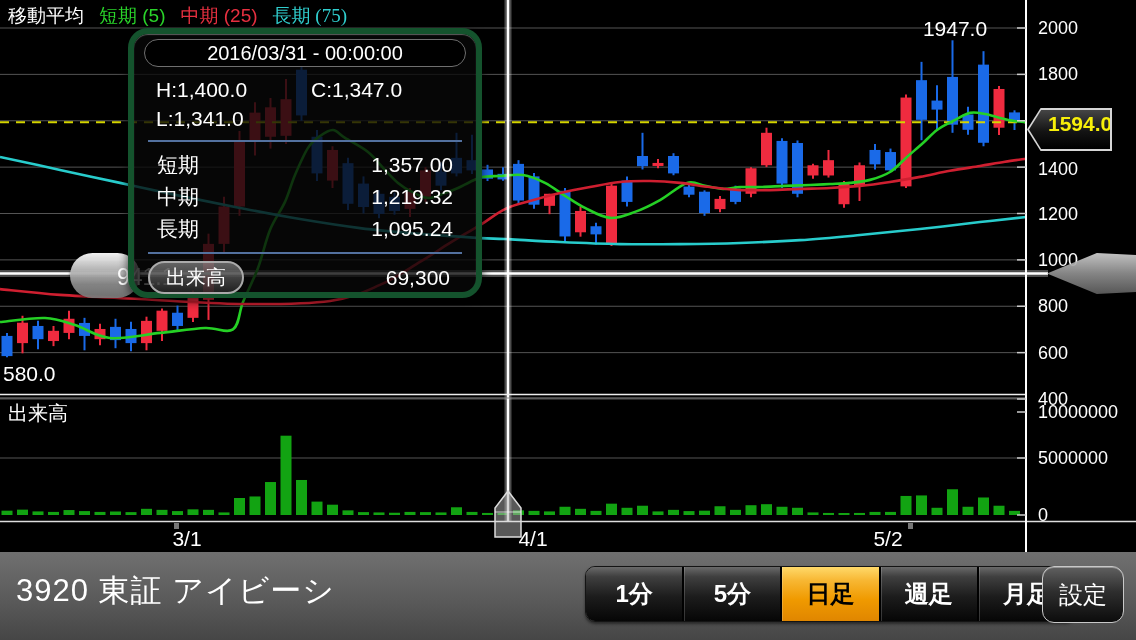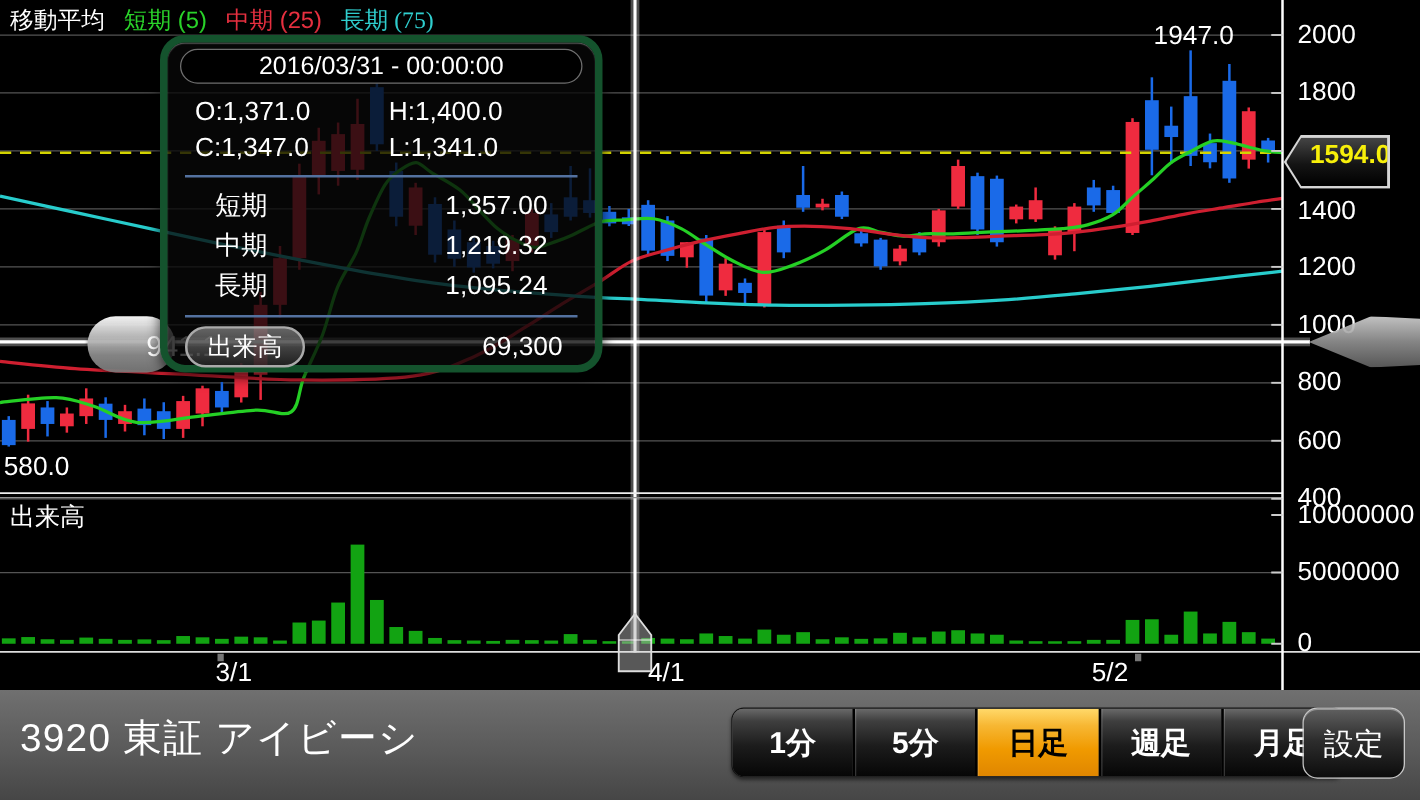--- a/index.html
+++ b/index.html
@@ -11,33 +11,33 @@
           font-size:19px;color:#fff;white-space:nowrap;}
   
   #tooltip{position:absolute;left:128px;top:28px;width:354px;height:270px;box-sizing:border-box;
            background:rgba(8,8,8,0.78);border:6px solid #14532d;border-radius:20px;z-index:10;
            color:#fff;font-size:21px;
            box-shadow:0 3px 10px rgba(0,0,0,.7), inset 0 1px 1px rgba(255,255,255,.35);}
   .tt-title{margin:5px 10px 0;height:26px;line-height:26px;background:#000;border:1px solid #6f6f6f;
             border-radius:14px;text-align:center;font-size:20px;}
   .tt-ohlc{display:grid;grid-template-columns:1fr 1fr;padding:8px 10px 0 22px;line-height:29px;}
   .tt-div{border-top:2px solid #53719f;margin:7px 14px;}
-  .tt-row{display:flex;justify-content:space-between;padding:0 38px;line-height:32px;}
+  .tt-row{display:flex;justify-content:space-between;padding:0 23px;line-height:32px;}
   .tt-vol{display:flex;justify-content:space-between;align-items:center;padding:0 26px 0 14px;margin-top:4px;}
   .tt-pill{border:2px solid #aaa;border-radius:17px;padding:1px 16px;font-size:20px;
            background:linear-gradient(180deg,rgba(175,175,175,.55),rgba(55,55,55,.55));}
   
   #hline-capsule{position:absolute;left:70px;top:253px;width:70px;height:45px;border-radius:23px;z-index:5;
                  background:linear-gradient(180deg,#fff,#c2c2c2 35%,#8a8a8a 70%,#777);opacity:.95;
                  box-shadow:0 1px 3px rgba(0,0,0,.6);}
   #hline-label{position:absolute;left:117px;top:264px;font-size:23px;color:#fff;z-index:6;}
   #low-label{position:absolute;left:3px;top:362px;font-size:21px;color:#fff;z-index:3;}
   #high-label{position:absolute;left:912px;top:17px;width:86px;text-align:center;font-size:21px;color:#fff;z-index:3;}
   #vol-panel-label{position:absolute;left:8px;top:400px;font-size:20px;color:#fff;z-index:3;}
-  .y-label{position:absolute;left:1038px;font-size:21px;color:#fff;line-height:20px;z-index:3;white-space:nowrap;}
+  .y-label{position:absolute;left:1038px;font-size:18px;color:#fff;line-height:20px;z-index:3;white-space:nowrap;}
   .x-label{position:absolute;top:527px;font-size:21px;color:#fff;z-index:3;transform:translateX(-50%);}
   
   #price-badge{position:absolute;left:1027px;top:108px;width:85px;height:43px;z-index:7;
                clip-path:polygon(0 50%,16% 0,100% 0,100% 100%,16% 100%);background:#d6d6d6;}
   #price-badge .inner{position:absolute;left:2px;top:2px;right:2px;bottom:2px;
                clip-path:polygon(0 50%,15% 0,100% 0,100% 100%,15% 100%);
                background:linear-gradient(180deg,#454545,#141414 55%,#000);
                color:#f7ef0a;font-weight:bold;font-size:21px;line-height:27px;padding-left:19px;box-sizing:border-box;}
   #axis-arrow{position:absolute;left:1047px;top:253px;width:89px;height:41px;z-index:4;
               clip-path:polygon(0 50%,56% 0,100% 5%,100% 95%,56% 100%);
@@ -312,21 +312,20 @@
     <span class="lg-item" style="color: rgb(232, 48, 64);">中期 (25)</span>
     <span class="lg-item" style="color: rgb(48, 207, 207); font-family: Liberation Serif, serif;">長期 (75)</span>
   </div>
 
   <div id="hline-capsule"></div>
   <div id="hline-label">941.1</div>
 
   <div id="tooltip">
     <div class="tt-title">2016/03/31 - 00:00:00</div>
     <div class="tt-ohlc">
-      <span>O:1,371.0</span>
       <span>H:1,400.0</span>
       <span>C:1,347.0</span>
       <span>L:1,341.0</span>
     </div>
     <div class="tt-div"></div>
     <div class="tt-row">
       <span>短期</span>
       <span>1,357.00</span>
     </div>
     <div class="tt-row">

